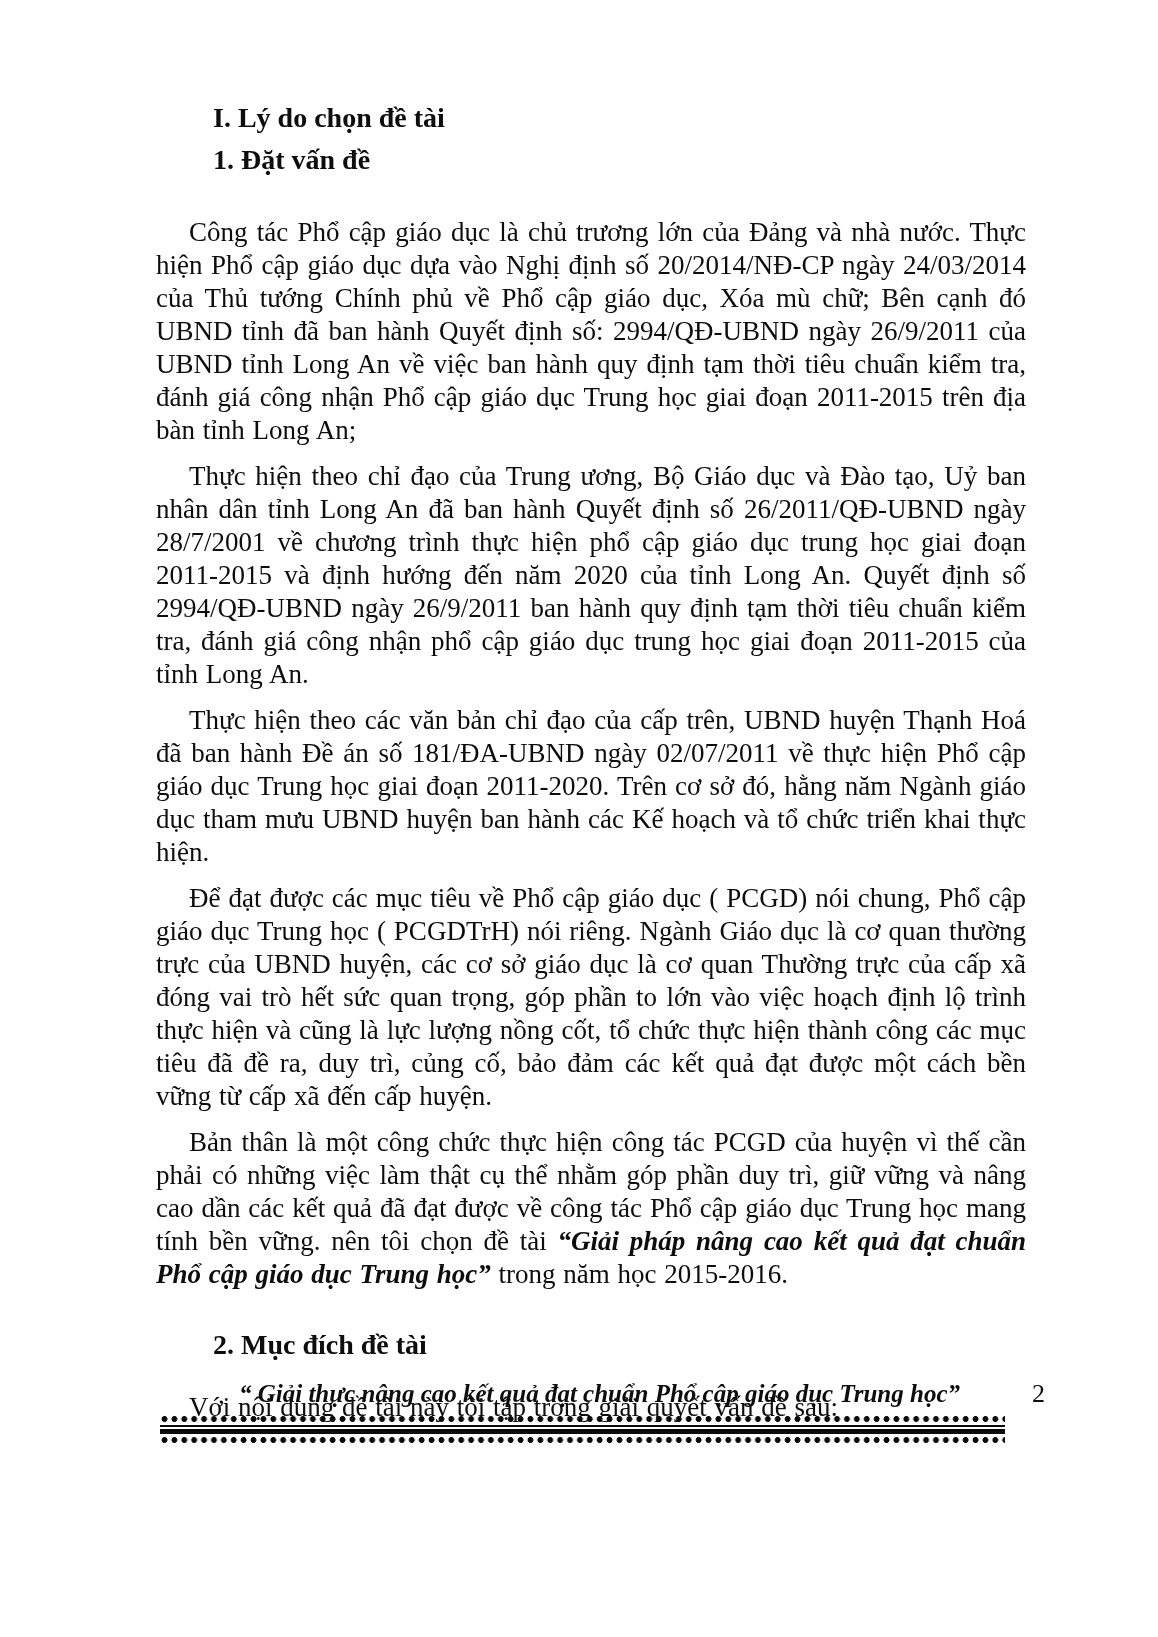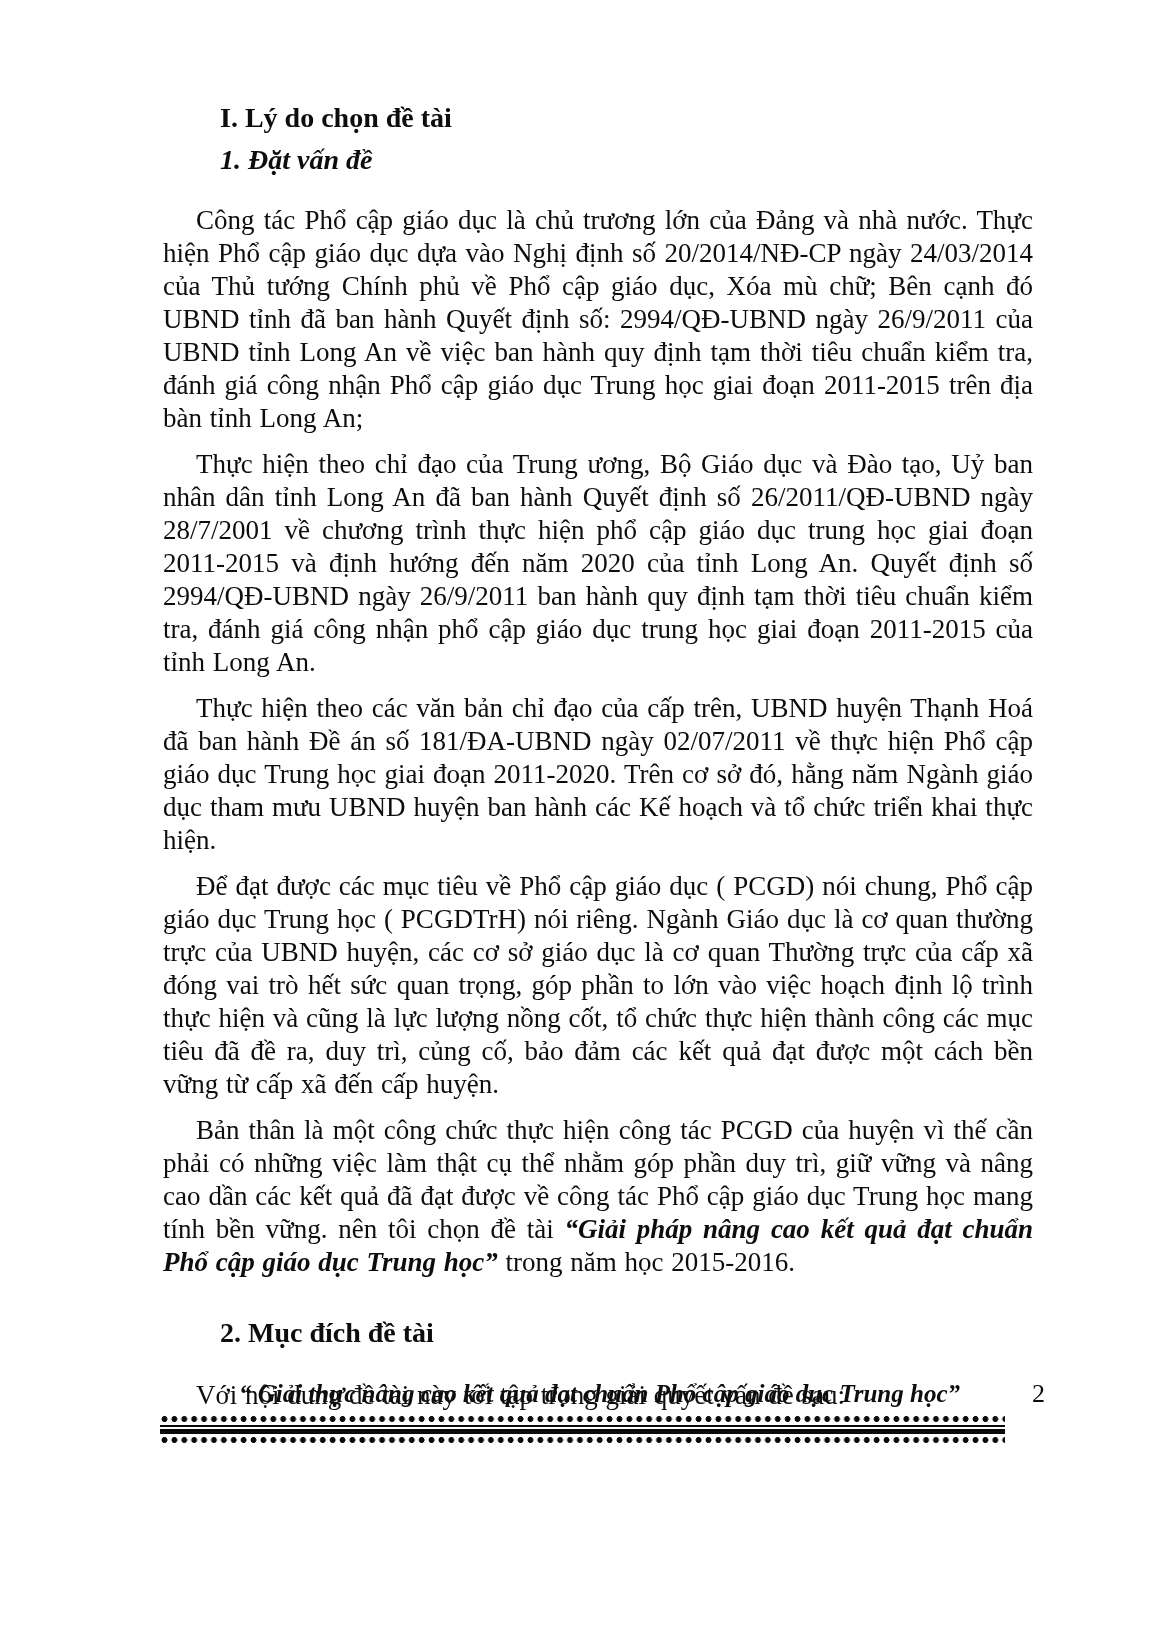--- a/index.html
+++ b/index.html
@@ -11,33 +11,32 @@
     width: 1158px;
     height: 1637px;
     position: relative;
     font-family: "Liberation Serif", "DejaVu Serif", serif;
     color: #0d0d0d;
     overflow: hidden;
   }
   .page {
     position: absolute;
     top: 100px;
-    left: 163px;
+    left: 156px;
     width: 870px;
   }
   .heading {
     font-weight: bold;
     font-size: 28px;
     line-height: 36px;
     margin: 0 0 6px 0;
     padding-left: 57px;
   }
   .heading.second {
-    margin-bottom: 26px;
-    font-style: italic;
+    margin-bottom: 38px;
   }
   .heading.mid {
     margin-top: 36px;
     margin-bottom: 28px;
   }
   .body-par {
     font-size: 27px;
     line-height: 33px;
     text-align: justify;
     text-indent: 33px;

